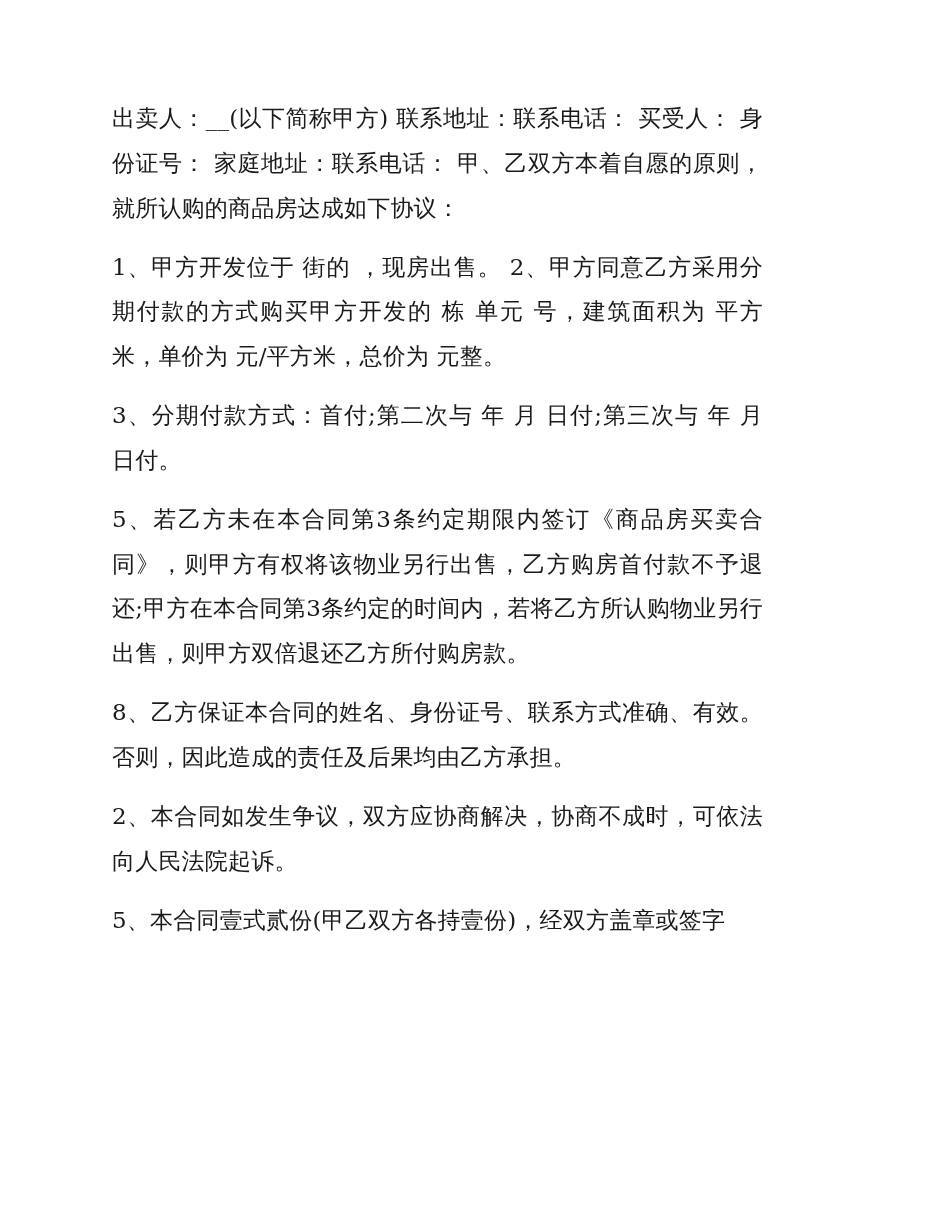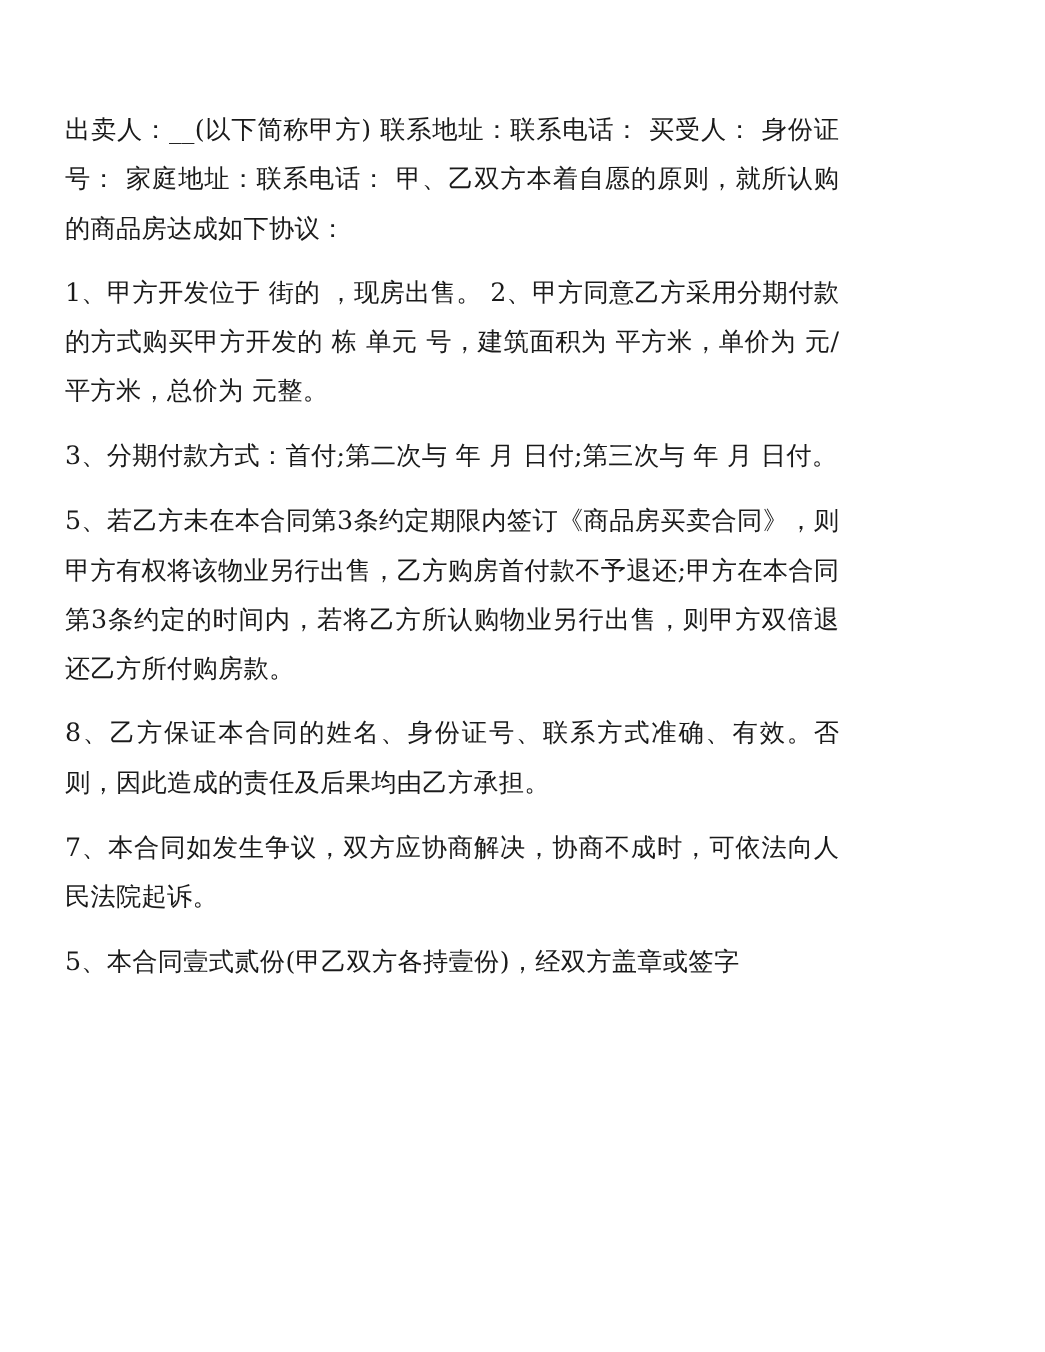--- a/index.html
+++ b/index.html
@@ -10,21 +10,21 @@
   body {
     width: 950px;
     min-height: 1229px;
     font-family: "DejaVu Serif", "Liberation Serif", serif;
     color: #1a1a1a;
   }
   .page {
     width: 883px;
     min-height: 1229px;
     box-sizing: border-box;
-    padding: 96px 120px 40px 59px;
+    padding: 96px 120px 40px 112px;
     background: #ffffff;
   }
   .doc-body {
     font-size: 23px;
     line-height: 1.95;
     text-align: justify;
     letter-spacing: 0.2px;
   }
   .para {
     margin: 0 0 14px 0;
@@ -38,16 +38,16 @@
 </head>
 <body>
 
 <div class="page">
   <div class="doc-body">
     <p class="para">出卖人：__(以下简称甲方) 联系地址：联系电话： 买受人： 身份证号： 家庭地址：联系电话： 甲、乙双方本着自愿的原则，就所认购的商品房达成如下协议：</p>
     <p class="para">1、甲方开发位于 街的 ，现房出售。 2、甲方同意乙方采用分期付款的方式购买甲方开发的 栋 单元 号，建筑面积为 平方米，单价为 元/平方米，总价为 元整。</p>
     <p class="para">3、分期付款方式：首付;第二次与 年 月 日付;第三次与 年 月 日付。</p>
     <p class="para">5、若乙方未在本合同第3条约定期限内签订《商品房买卖合同》，则甲方有权将该物业另行出售，乙方购房首付款不予退还;甲方在本合同第3条约定的时间内，若将乙方所认购物业另行出售，则甲方双倍退还乙方所付购房款。</p>
     <p class="para">8、乙方保证本合同的姓名、身份证号、联系方式准确、有效。否则，因此造成的责任及后果均由乙方承担。</p>
-    <p class="para">7、本合同如发生争议，双方应协商解决，协商不成时，可依法向人民法院起诉。</p>
+    <p class="para">2、本合同如发生争议，双方应协商解决，协商不成时，可依法向人民法院起诉。</p>
     <p class="para">5、本合同壹式贰份(甲乙双方各持壹份)，经双方盖章或签字</p>
   </div>
 </div>
 
 </body></html>

